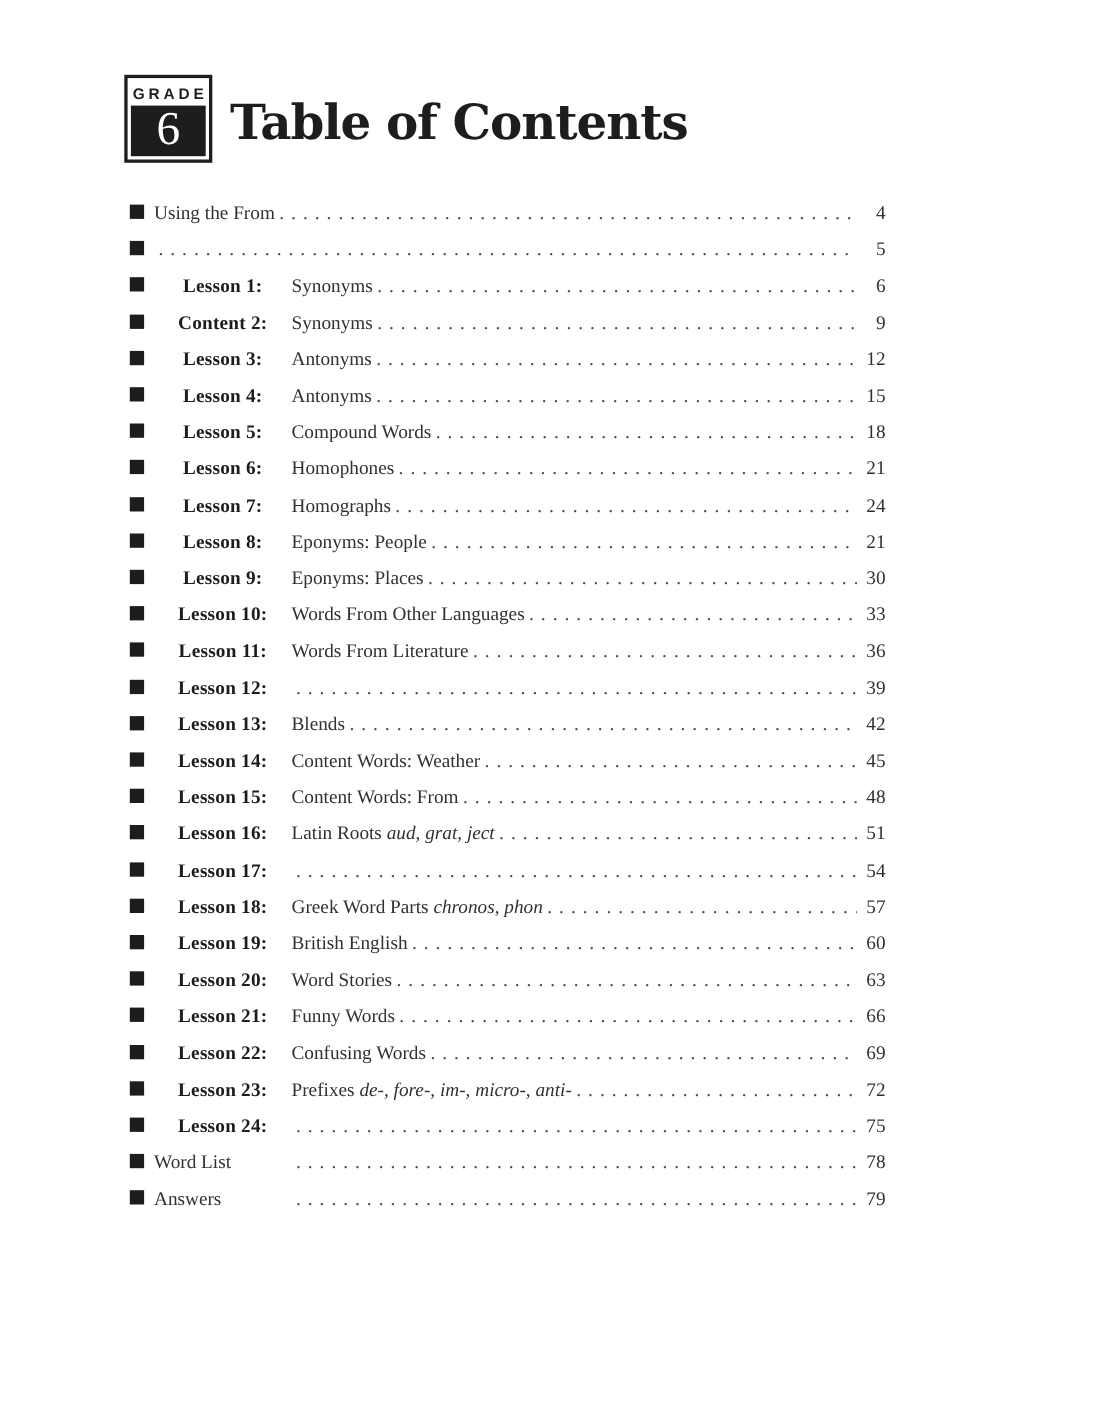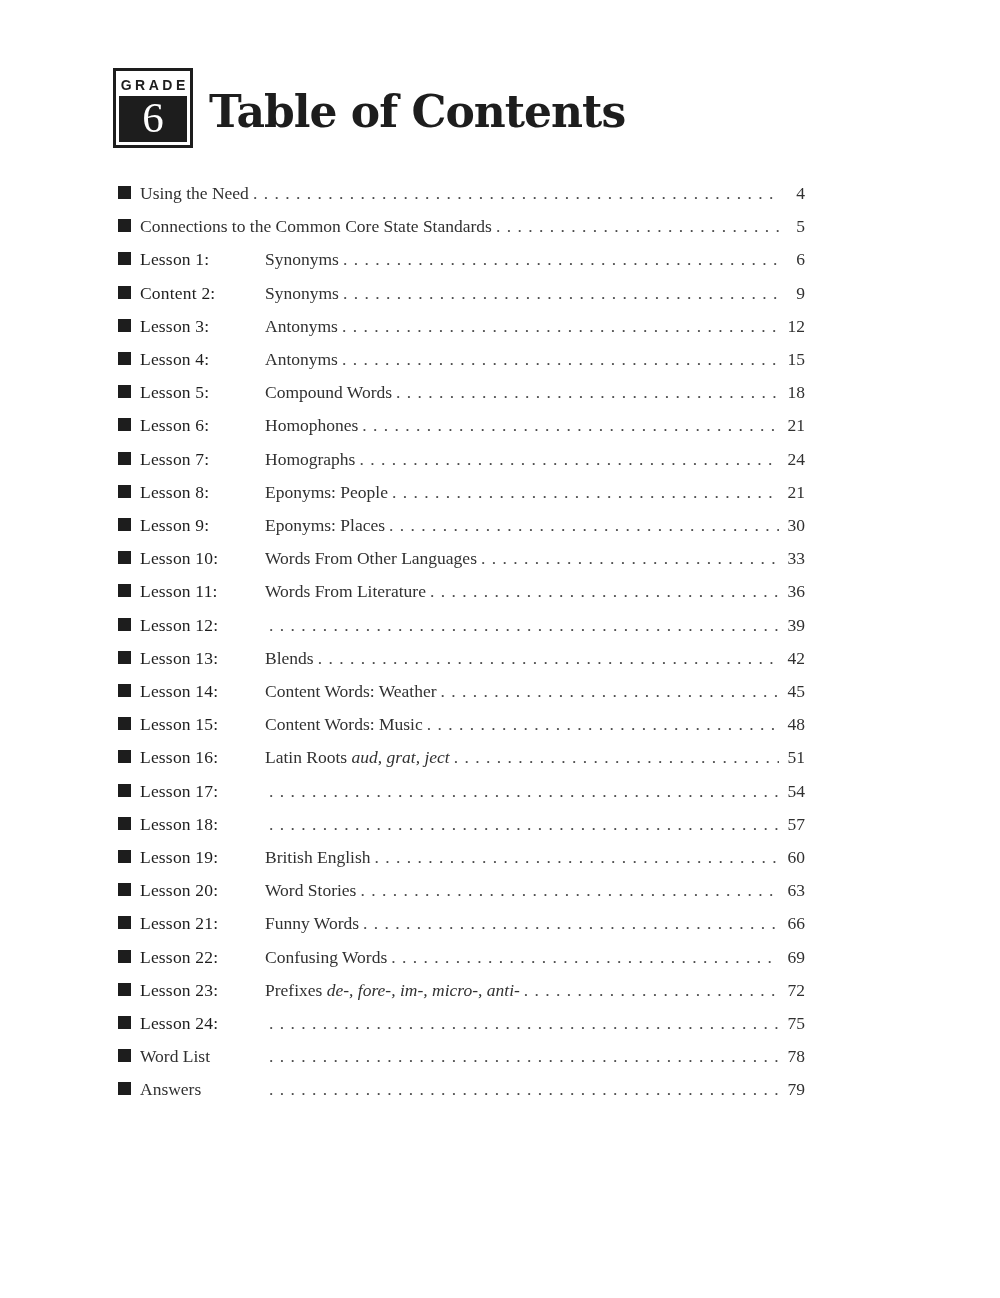--- a/index.html
+++ b/index.html
@@ -89,23 +89,24 @@
     width:13px;
     height:13px;
     background:var(--ink);
     margin-right:9px;
   }
   .label{
     flex:0 0 125px;
     white-space:nowrap;
   }
   .label.bold{
-    font-weight:normal;
+    font-weight:bold;
     color:var(--ink);
     letter-spacing:0.2px;
+    text-align:center;
   }
   .title-text{
     flex:0 0 auto;
     white-space:nowrap;
   }
   .it{font-style:italic;}
   .leader{
     flex:1 1 auto;
     overflow:hidden;
     white-space:nowrap;
@@ -143,27 +144,26 @@
     <div class="badge">
       <div class="badge-grade">GRADE</div>
       <div class="badge-six">6</div>
     </div>
     <h1 class="page-title">Table of Contents</h1>
   </div>
 
   <div class="toc" id="toc-list">
       <div class="row">
         <span class="bullet"></span>
-        <span class="title-text"><span>Using the Need</span></span>
+        <span class="title-text"><span>Using the From</span></span>
         <span class="leader">. . . . . . . . . . . . . . . . . . . . . . . . . . . . . . . . . . . . . . . . . . . . . . . . . . . . . . . . . . . . . . . . . . . . . . . . . . . . . . . . . . . . . . . . . . </span>
         <span class="page-num">4</span>
       </div>
       <div class="row">
         <span class="bullet"></span>
-        <span class="title-text"><span>Connections to the Common Core State Standards</span></span>
         <span class="leader">. . . . . . . . . . . . . . . . . . . . . . . . . . . . . . . . . . . . . . . . . . . . . . . . . . . . . . . . . . . . . . . . . . . . . . . . . . . . . . . . . . . . . . . . . . </span>
         <span class="page-num">5</span>
       </div>
       <div class="row">
         <span class="bullet"></span>
         <span class="label bold">Lesson 1:</span>
         <span class="title-text"><span>Synonyms</span></span>
         <span class="leader">. . . . . . . . . . . . . . . . . . . . . . . . . . . . . . . . . . . . . . . . . . . . . . . . . . . . . . . . . . . . . . . . . . . . . . . . . . . . . . . . . . . . . . . . . . </span>
         <span class="page-num">6</span>
       </div>
@@ -253,40 +253,41 @@
       <div class="row">
         <span class="bullet"></span>
         <span class="label bold">Lesson 14:</span>
         <span class="title-text"><span>Content Words: Weather</span></span>
         <span class="leader">. . . . . . . . . . . . . . . . . . . . . . . . . . . . . . . . . . . . . . . . . . . . . . . . . . . . . . . . . . . . . . . . . . . . . . . . . . . . . . . . . . . . . . . . . . </span>
         <span class="page-num">45</span>
       </div>
       <div class="row">
         <span class="bullet"></span>
         <span class="label bold">Lesson 15:</span>
-        <span class="title-text"><span>Content Words: Music</span></span>
+        <span class="title-text"><span>Content Words: From</span></span>
         <span class="leader">. . . . . . . . . . . . . . . . . . . . . . . . . . . . . . . . . . . . . . . . . . . . . . . . . . . . . . . . . . . . . . . . . . . . . . . . . . . . . . . . . . . . . . . . . . </span>
         <span class="page-num">48</span>
       </div>
       <div class="row">
         <span class="bullet"></span>
         <span class="label bold">Lesson 16:</span>
         <span class="title-text"><span>Latin Roots </span><span class="it">aud, grat, ject</span></span>
         <span class="leader">. . . . . . . . . . . . . . . . . . . . . . . . . . . . . . . . . . . . . . . . . . . . . . . . . . . . . . . . . . . . . . . . . . . . . . . . . . . . . . . . . . . . . . . . . . </span>
         <span class="page-num">51</span>
       </div>
       <div class="row">
         <span class="bullet"></span>
         <span class="label bold">Lesson 17:</span>
         <span class="leader">. . . . . . . . . . . . . . . . . . . . . . . . . . . . . . . . . . . . . . . . . . . . . . . . . . . . . . . . . . . . . . . . . . . . . . . . . . . . . . . . . . . . . . . . . . </span>
         <span class="page-num">54</span>
       </div>
       <div class="row">
         <span class="bullet"></span>
         <span class="label bold">Lesson 18:</span>
+        <span class="title-text"><span>Greek Word Parts </span><span class="it">chronos, phon</span></span>
         <span class="leader">. . . . . . . . . . . . . . . . . . . . . . . . . . . . . . . . . . . . . . . . . . . . . . . . . . . . . . . . . . . . . . . . . . . . . . . . . . . . . . . . . . . . . . . . . . </span>
         <span class="page-num">57</span>
       </div>
       <div class="row">
         <span class="bullet"></span>
         <span class="label bold">Lesson 19:</span>
         <span class="title-text"><span>British English</span></span>
         <span class="leader">. . . . . . . . . . . . . . . . . . . . . . . . . . . . . . . . . . . . . . . . . . . . . . . . . . . . . . . . . . . . . . . . . . . . . . . . . . . . . . . . . . . . . . . . . . </span>
         <span class="page-num">60</span>
       </div>

